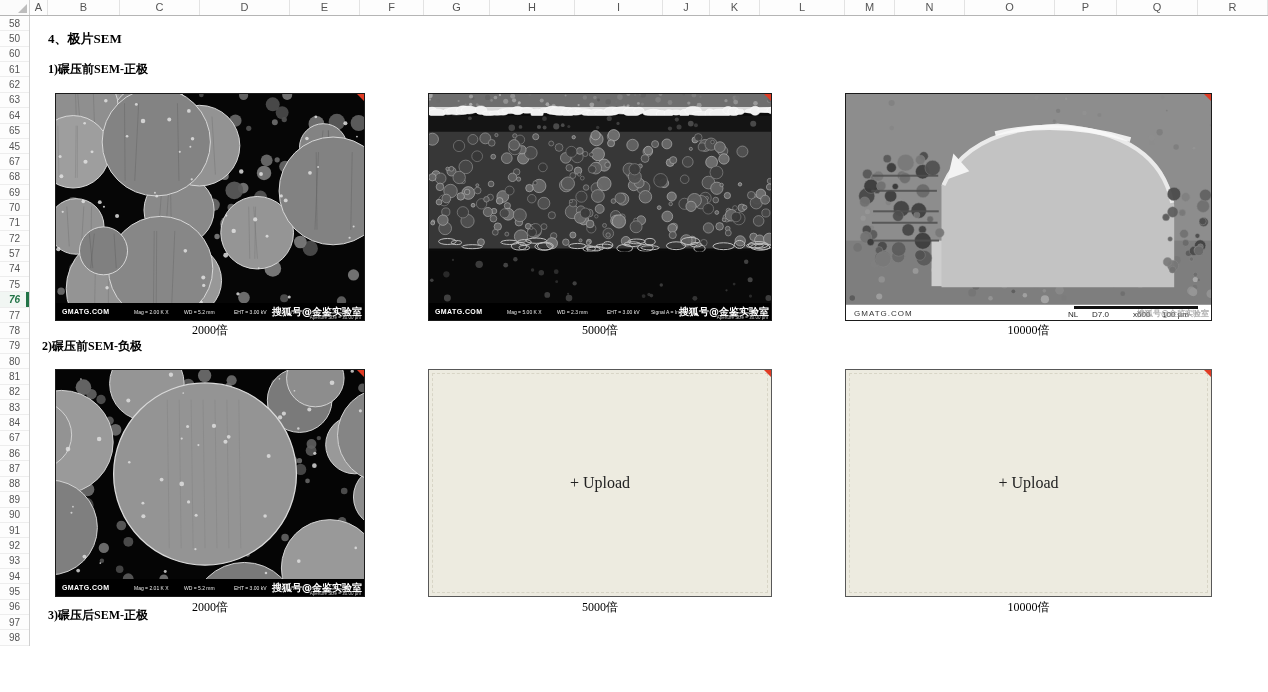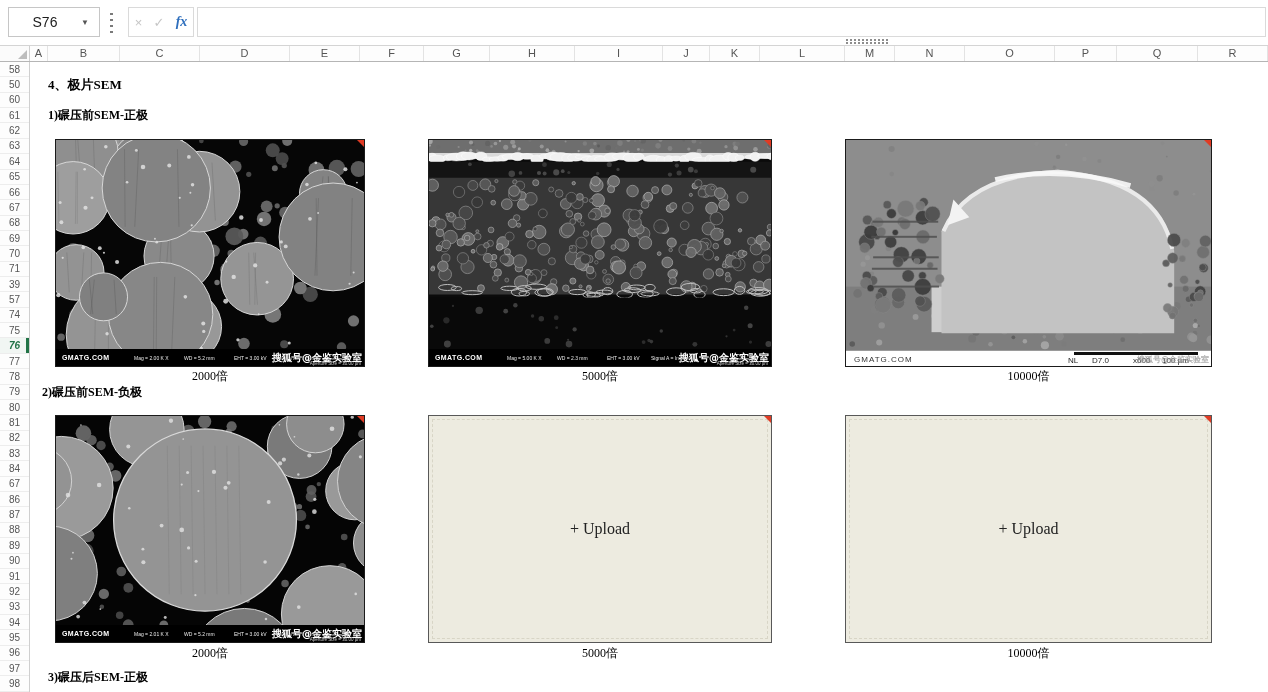--- a/index.html
+++ b/index.html
@@ -66,34 +66,20 @@
 
   .upload{position:absolute;background:#edebe0;border:1px solid #585858;}
   .upload .inner{position:absolute;inset:3px;border:1px dashed #d8d5c6;display:flex;align-items:center;justify-content:center;
     font-family:"Liberation Serif","DejaVu Serif",serif;font-size:16px;color:#222;cursor:pointer;}
 </style>
 </head>
 <body>
 
 <div class="app">
 
-  <div class="toolbar">
-    <div class="namebox">
-      <span class="nm">S76</span>
-      <span class="caret">▼</span>
-    </div>
-    <div class="vdots"></div>
-    <div class="fxbox">
-      <span class="dis">×</span>
-      <span class="dis">✓</span>
-      <span class="fx">fx</span>
-    </div>
-    <div class="formulabar"></div>
-    <div class="resize-handle"></div>
-  </div>
 
   <div class="colheaders">
     <div class="corner"></div>
 
   <div class="colh" style="width: 18px;">A</div>
       <div class="colh" style="width: 72px;">B</div>
       <div class="colh" style="width: 80px;">C</div>
       <div class="colh" style="width: 90px;">D</div>
       <div class="colh" style="width: 70px;">E</div>
       <div class="colh" style="width: 64px;">F</div>
@@ -114,27 +100,27 @@
   <div class="body">
     <div class="rowheaders">
         <div class="rh">58</div>
         <div class="rh">50</div>
         <div class="rh">60</div>
         <div class="rh">61</div>
         <div class="rh">62</div>
         <div class="rh">63</div>
         <div class="rh">64</div>
         <div class="rh">65</div>
-        <div class="rh">66</div>
+        <div class="rh">45</div>
         <div class="rh">67</div>
         <div class="rh">68</div>
         <div class="rh">69</div>
         <div class="rh">70</div>
         <div class="rh">71</div>
-        <div class="rh">39</div>
+        <div class="rh">72</div>
         <div class="rh">57</div>
         <div class="rh">74</div>
         <div class="rh">75</div>
         <div class="rh active">76</div>
         <div class="rh">77</div>
         <div class="rh">78</div>
         <div class="rh">79</div>
         <div class="rh">80</div>
         <div class="rh">81</div>
         <div class="rh">82</div>
@@ -1209,17 +1195,17 @@
       </div>
       <div class="upload" style="left:815px;top:353px;width:367px;height:228px;">
         <div class="redtri"></div>
         <div class="inner">+ Upload</div>
       </div>
 
       <div class="cap" style="left:25px;top:584px;width:310px;">2000倍</div>
       <div class="cap" style="left:398px;top:584px;width:344px;">5000倍</div>
       <div class="cap" style="left:815px;top:584px;width:367px;">10000倍</div>
 
-      <div class="celltext sub" style="left:18px;top:607px;">3)碾压后SEM-正极</div>
+      <div class="celltext sub" style="left:18px;top:591px;">3)碾压后SEM-正极</div>
 
     </div>
   </div>
 </div>
 
 </body></html>

